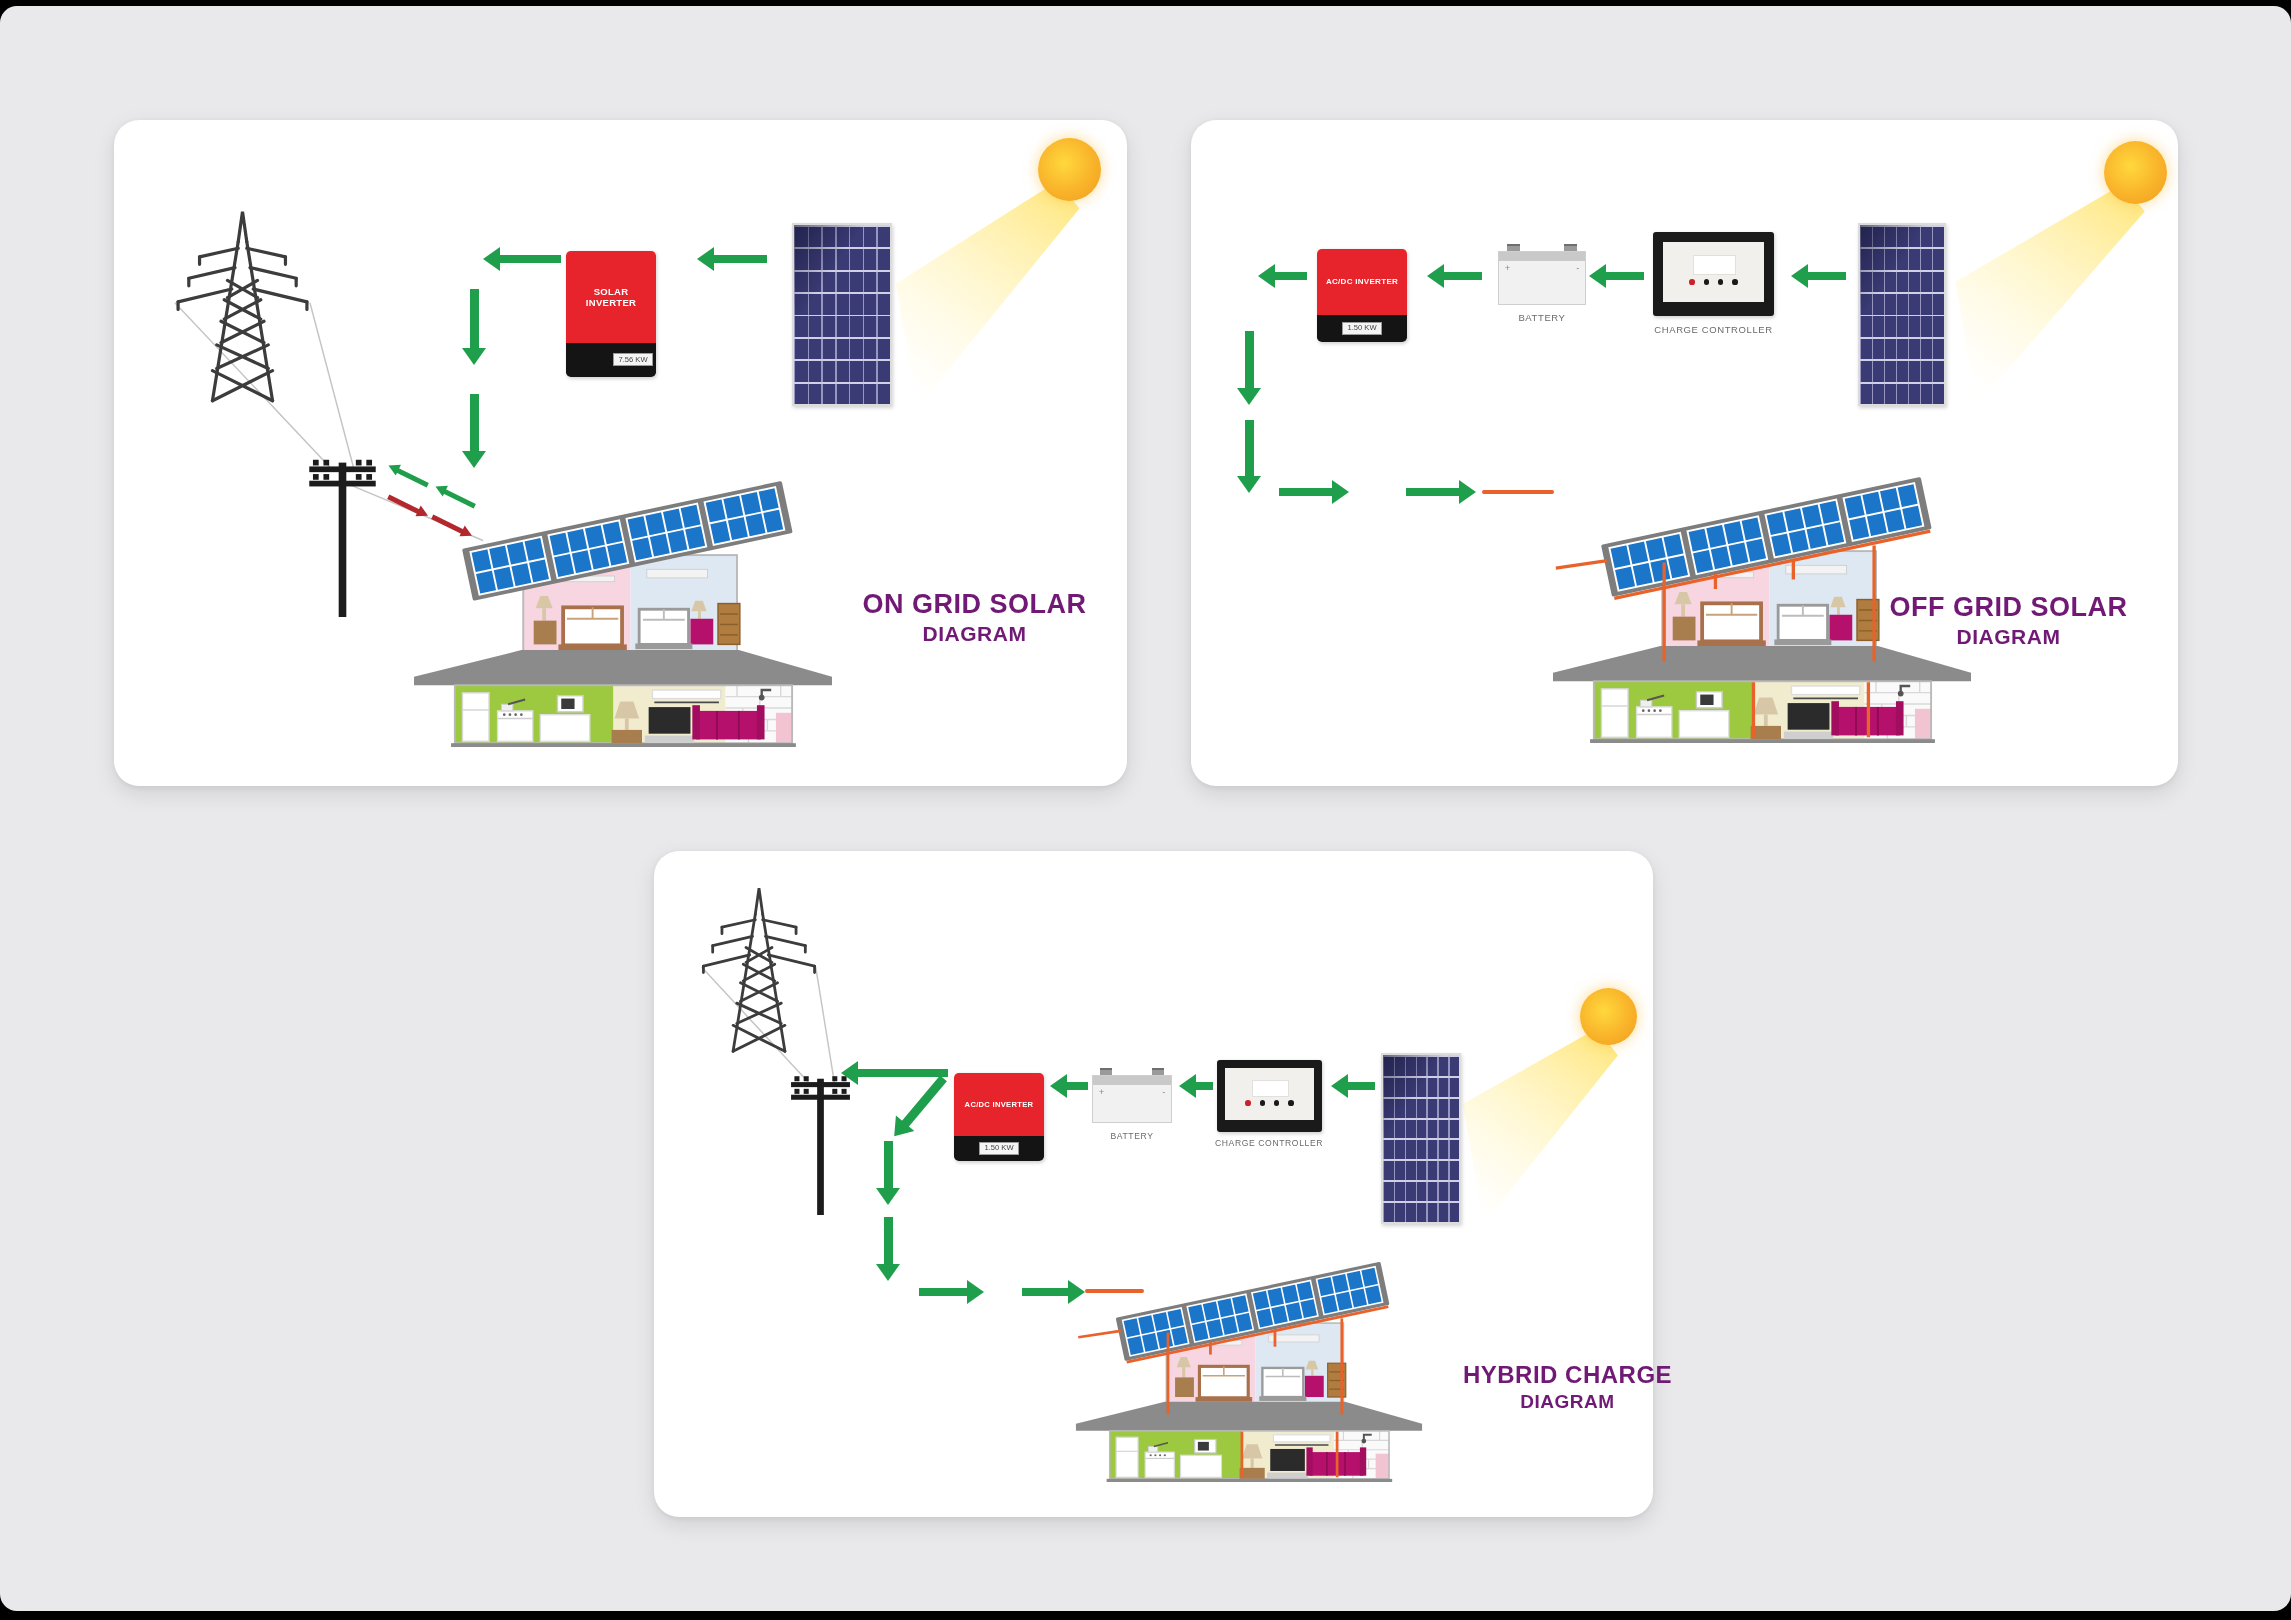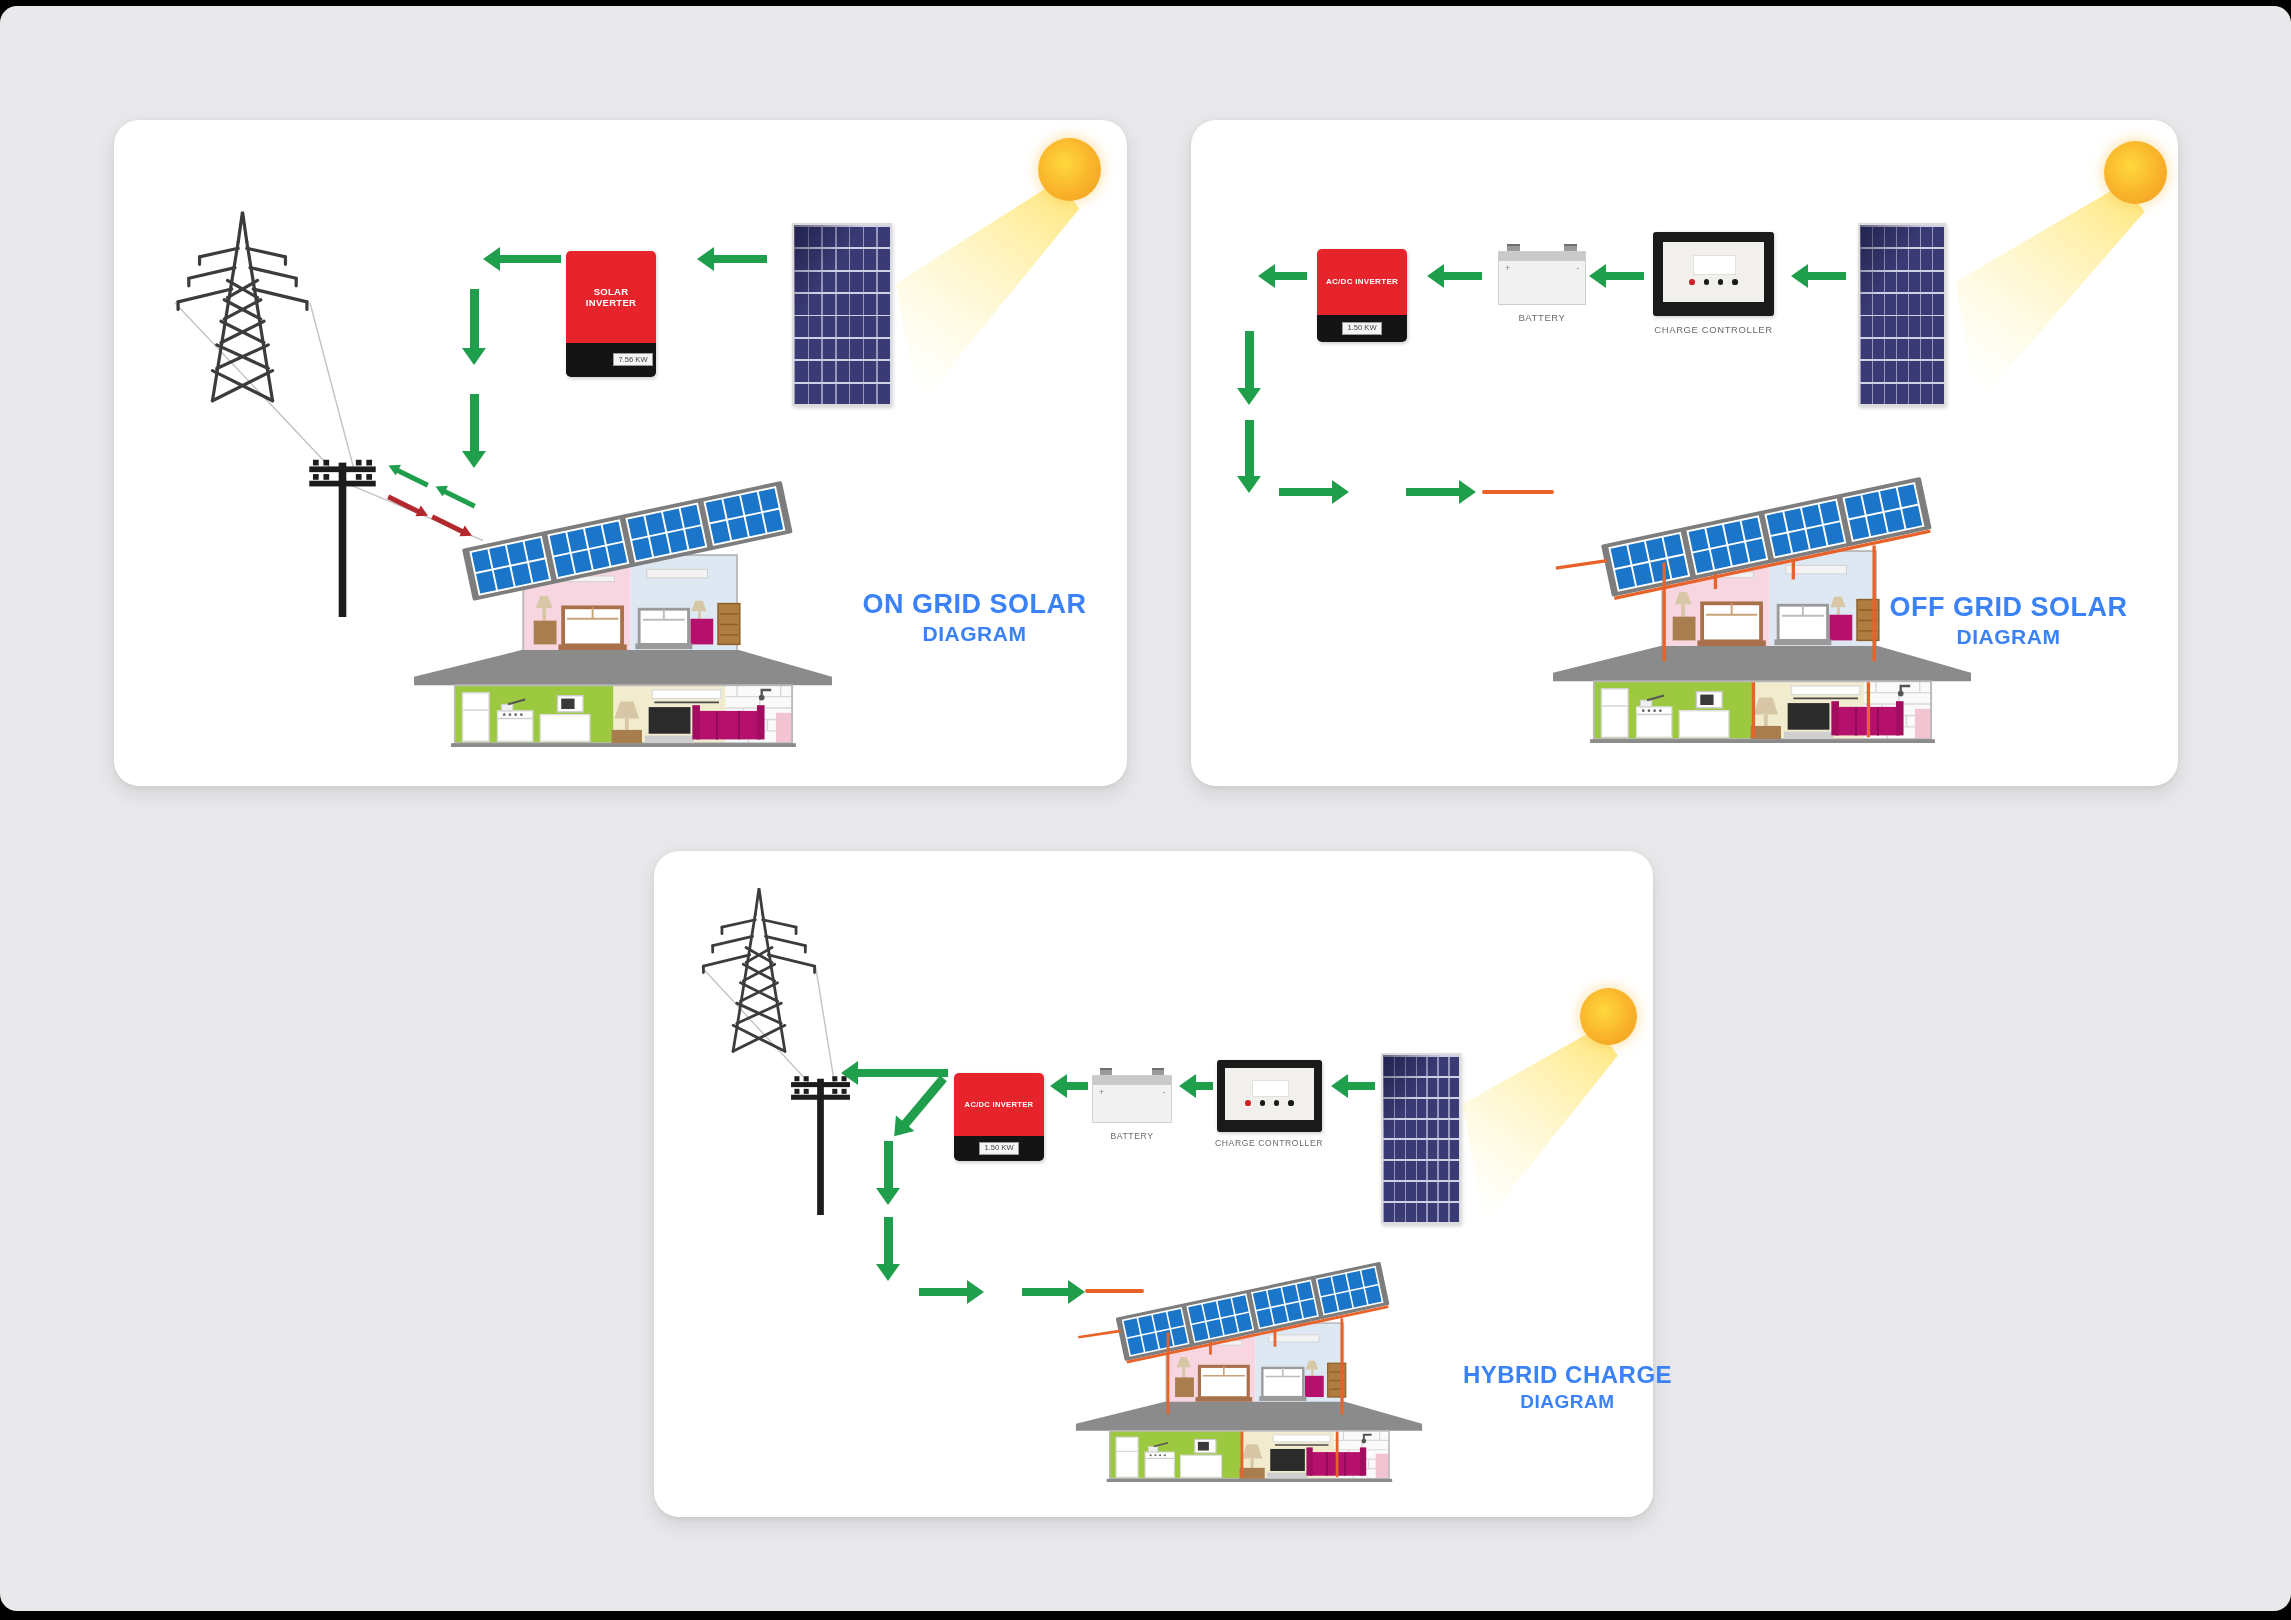--- a/index.html
+++ b/index.html
@@ -76,21 +76,21 @@
   .arr-down .sh{top:0;bottom:15px;left:calc(50% - 4.3px);width:8.6px;}
   .arr-down .hd{bottom:0;left:calc(50% - 12.4px);border-left:12.4px solid transparent;border-right:12.4px solid transparent;border-top:17px solid var(--c,#1f9e4c);}
   .arr-sm.arr-left .sh{left:9.5px;height:4.8px;top:calc(50% - 2.4px);}
   .arr-sm.arr-left .hd{left:0;top:calc(50% - 6.7px);border-top:6.7px solid transparent;border-bottom:6.7px solid transparent;border-right:11.4px solid var(--c,#1f9e4c);}
   .arr-sm.arr-right .sh{left:0;right:9.5px;height:4.8px;top:calc(50% - 2.4px);}
   .arr-sm.arr-right .hd{right:0;top:calc(50% - 6.7px);border-top:6.7px solid transparent;border-bottom:6.7px solid transparent;border-left:11.4px solid var(--c,#1f9e4c);}
 
   .orange-line{position:absolute;background:#e8622a;height:4.8px;border-radius:1.9px;}
 
   
-  .diagram-title{position:absolute;text-align:center;color:#3b82f6;font-weight:bold;line-height:1.25;}
+  .diagram-title{position:absolute;text-align:center;color:#701a75;font-weight:bold;line-height:1.25;}
   .diagram-title .t1{font-size:27px;letter-spacing:0.5px;}
   .diagram-title .t2{font-size:21px;letter-spacing:0.5px;}
   #card-hybrid .diagram-title .t1{font-size:24px;}
   #card-hybrid .diagram-title .t2{font-size:19px;}
 </style>
 </head>
 <body>
 
 <svg width="0" height="0" style="position:absolute" aria-hidden="true">
   <defs>

